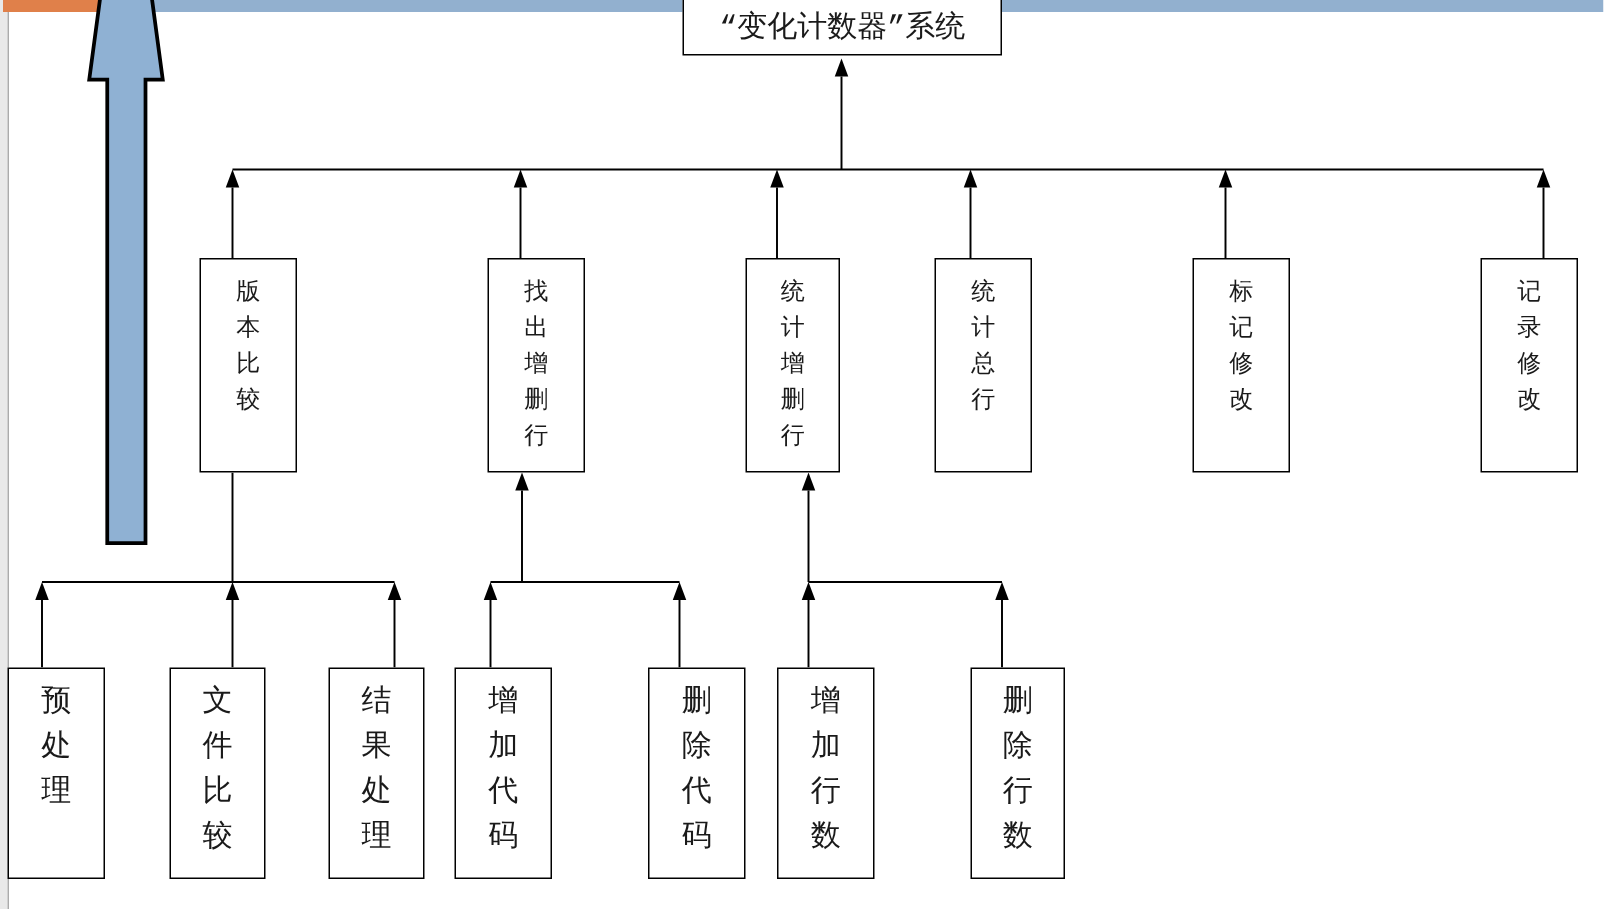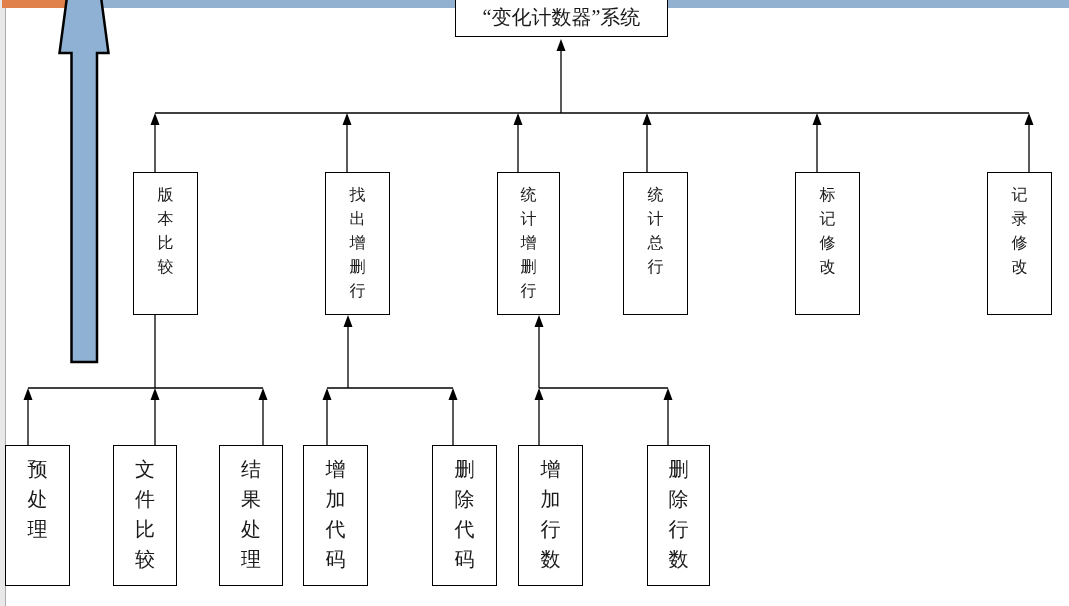--- a/index.html
+++ b/index.html
@@ -1,21 +1,21 @@
 <!DOCTYPE html>
 <html><head>
 <meta charset="utf-8">
 <style>
   html,body{margin:0;padding:0;}
   #page{
     position:relative;
     width:1069px;height:606px;
     background:#ffffff;
     overflow:hidden;
-    font-family:Liberation Serif, serif;
+    font-family:Liberation Mono, monospace;
   }
   .gutter{position:absolute;left:0;top:0;width:5px;height:606px;background:#e9e9e9;}
   .gutter-line{position:absolute;left:5px;top:0;width:1px;height:606px;background:#ababab;}
   .bar{position:absolute;top:0;height:8px;}
   #bar-orange{left:2px;width:65px;}
   #bar-blue{left:96px;width:973px;}
   #big-arrow-wrap{position:absolute;left:0;top:0;width:130px;height:366px;overflow:hidden;}
   #connectors{position:absolute;left:0;top:0;width:1069px;height:606px;}
   .node{
     position:absolute;

